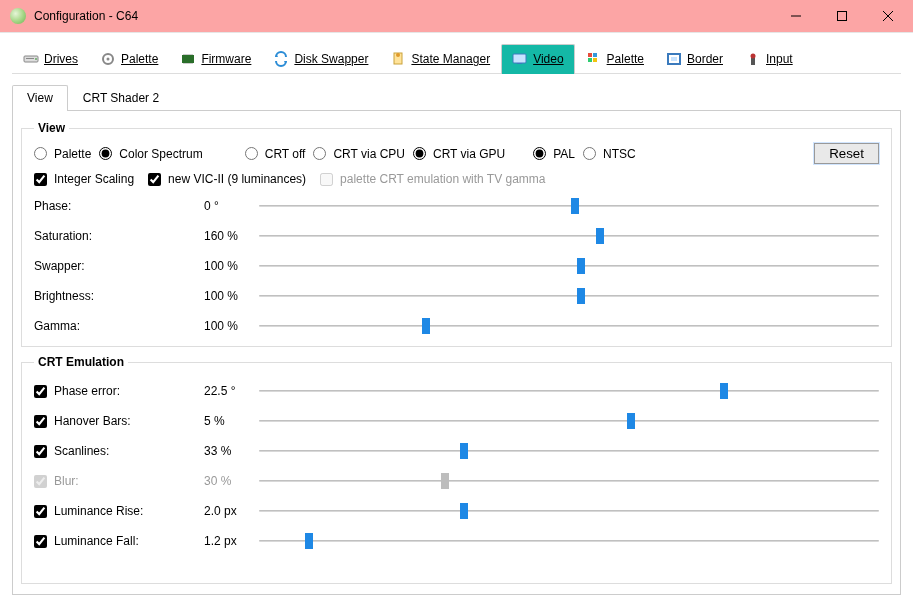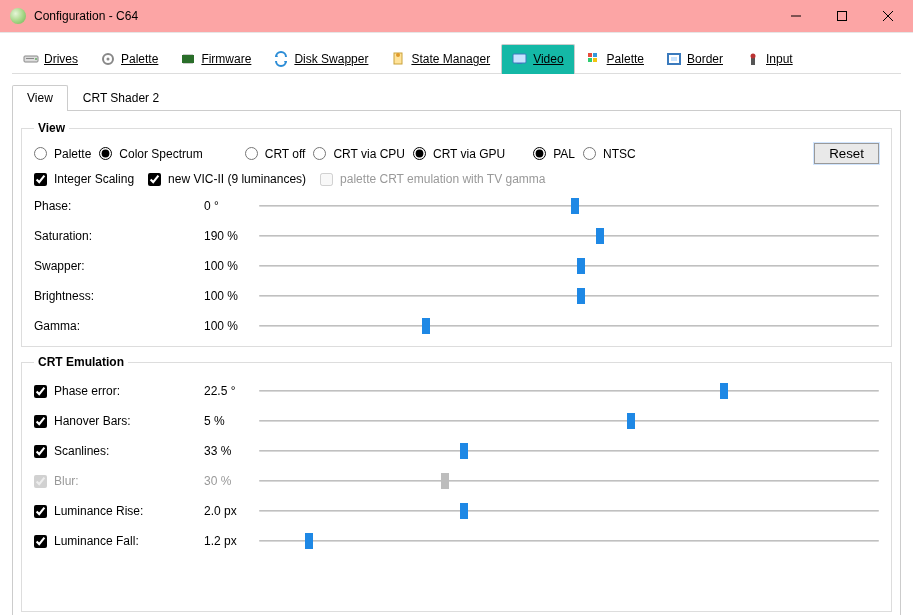--- a/index.html
+++ b/index.html
@@ -379,21 +379,21 @@
         <div class="slider-value-col">0 °</div>
         <div class="slider-track">
             <div class="track-line"></div>
             <div class="thumb" style="left:51%"></div>
           </div>
       </div>
       <div class="slider-row">
         <div class="slider-label-col">
             <span>Saturation:</span>
           </div>
-        <div class="slider-value-col">190 %</div>
+        <div class="slider-value-col">160 %</div>
         <div class="slider-track">
             <div class="track-line"></div>
             <div class="thumb" style="left:55%"></div>
           </div>
       </div>
       <div class="slider-row">
         <div class="slider-label-col">
             <span>Swapper:</span>
           </div>
         <div class="slider-value-col">100 %</div>
@@ -417,21 +417,21 @@
             <span>Gamma:</span>
           </div>
         <div class="slider-value-col">100 %</div>
         <div class="slider-track">
             <div class="track-line"></div>
             <div class="thumb" style="left:27%"></div>
           </div>
       </div>
     </fieldset>
 
-    <fieldset style="padding-bottom:60px;">
+    <fieldset style="padding-bottom:32px;">
       <legend>CRT Emulation</legend>
 
       <div class="slider-row" style="margin-top:4px;">
         <div class="slider-label-col">
             <label class="check">
               <input type="checkbox" checked="" style="">
               <span>Phase error:</span>
             </label>
           </div>
         <div class="slider-value-col">22.5 °</div>

